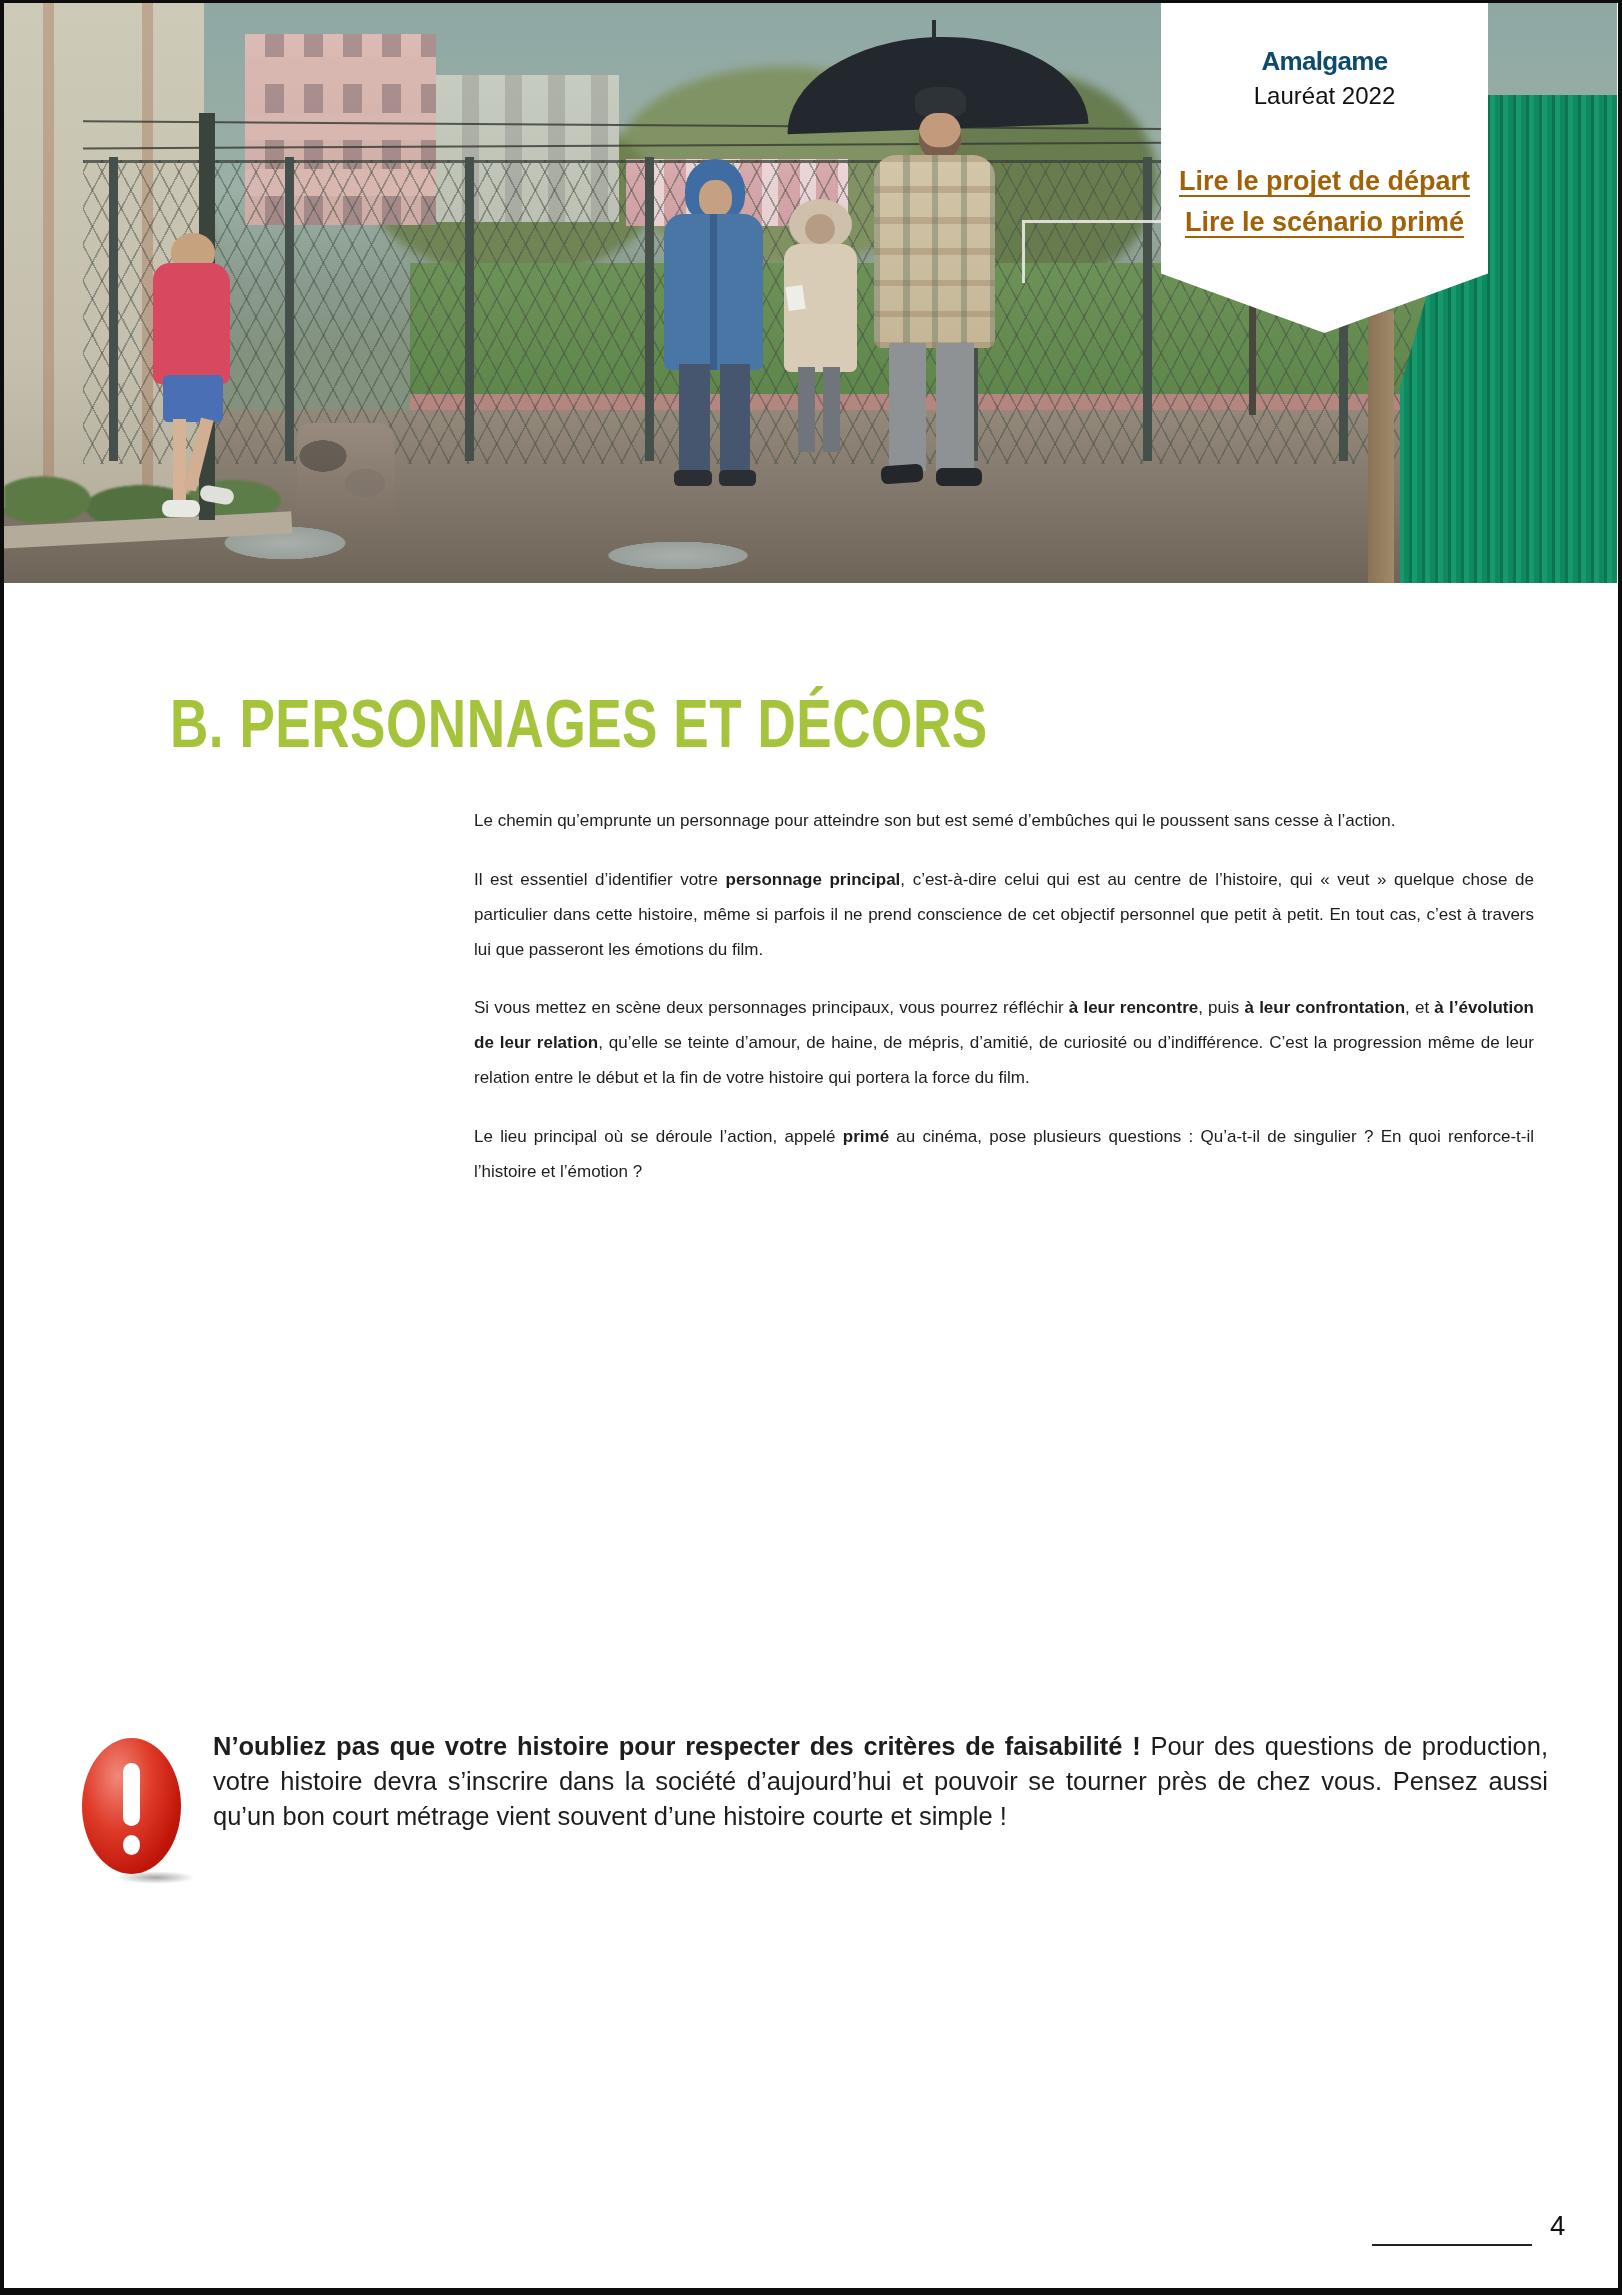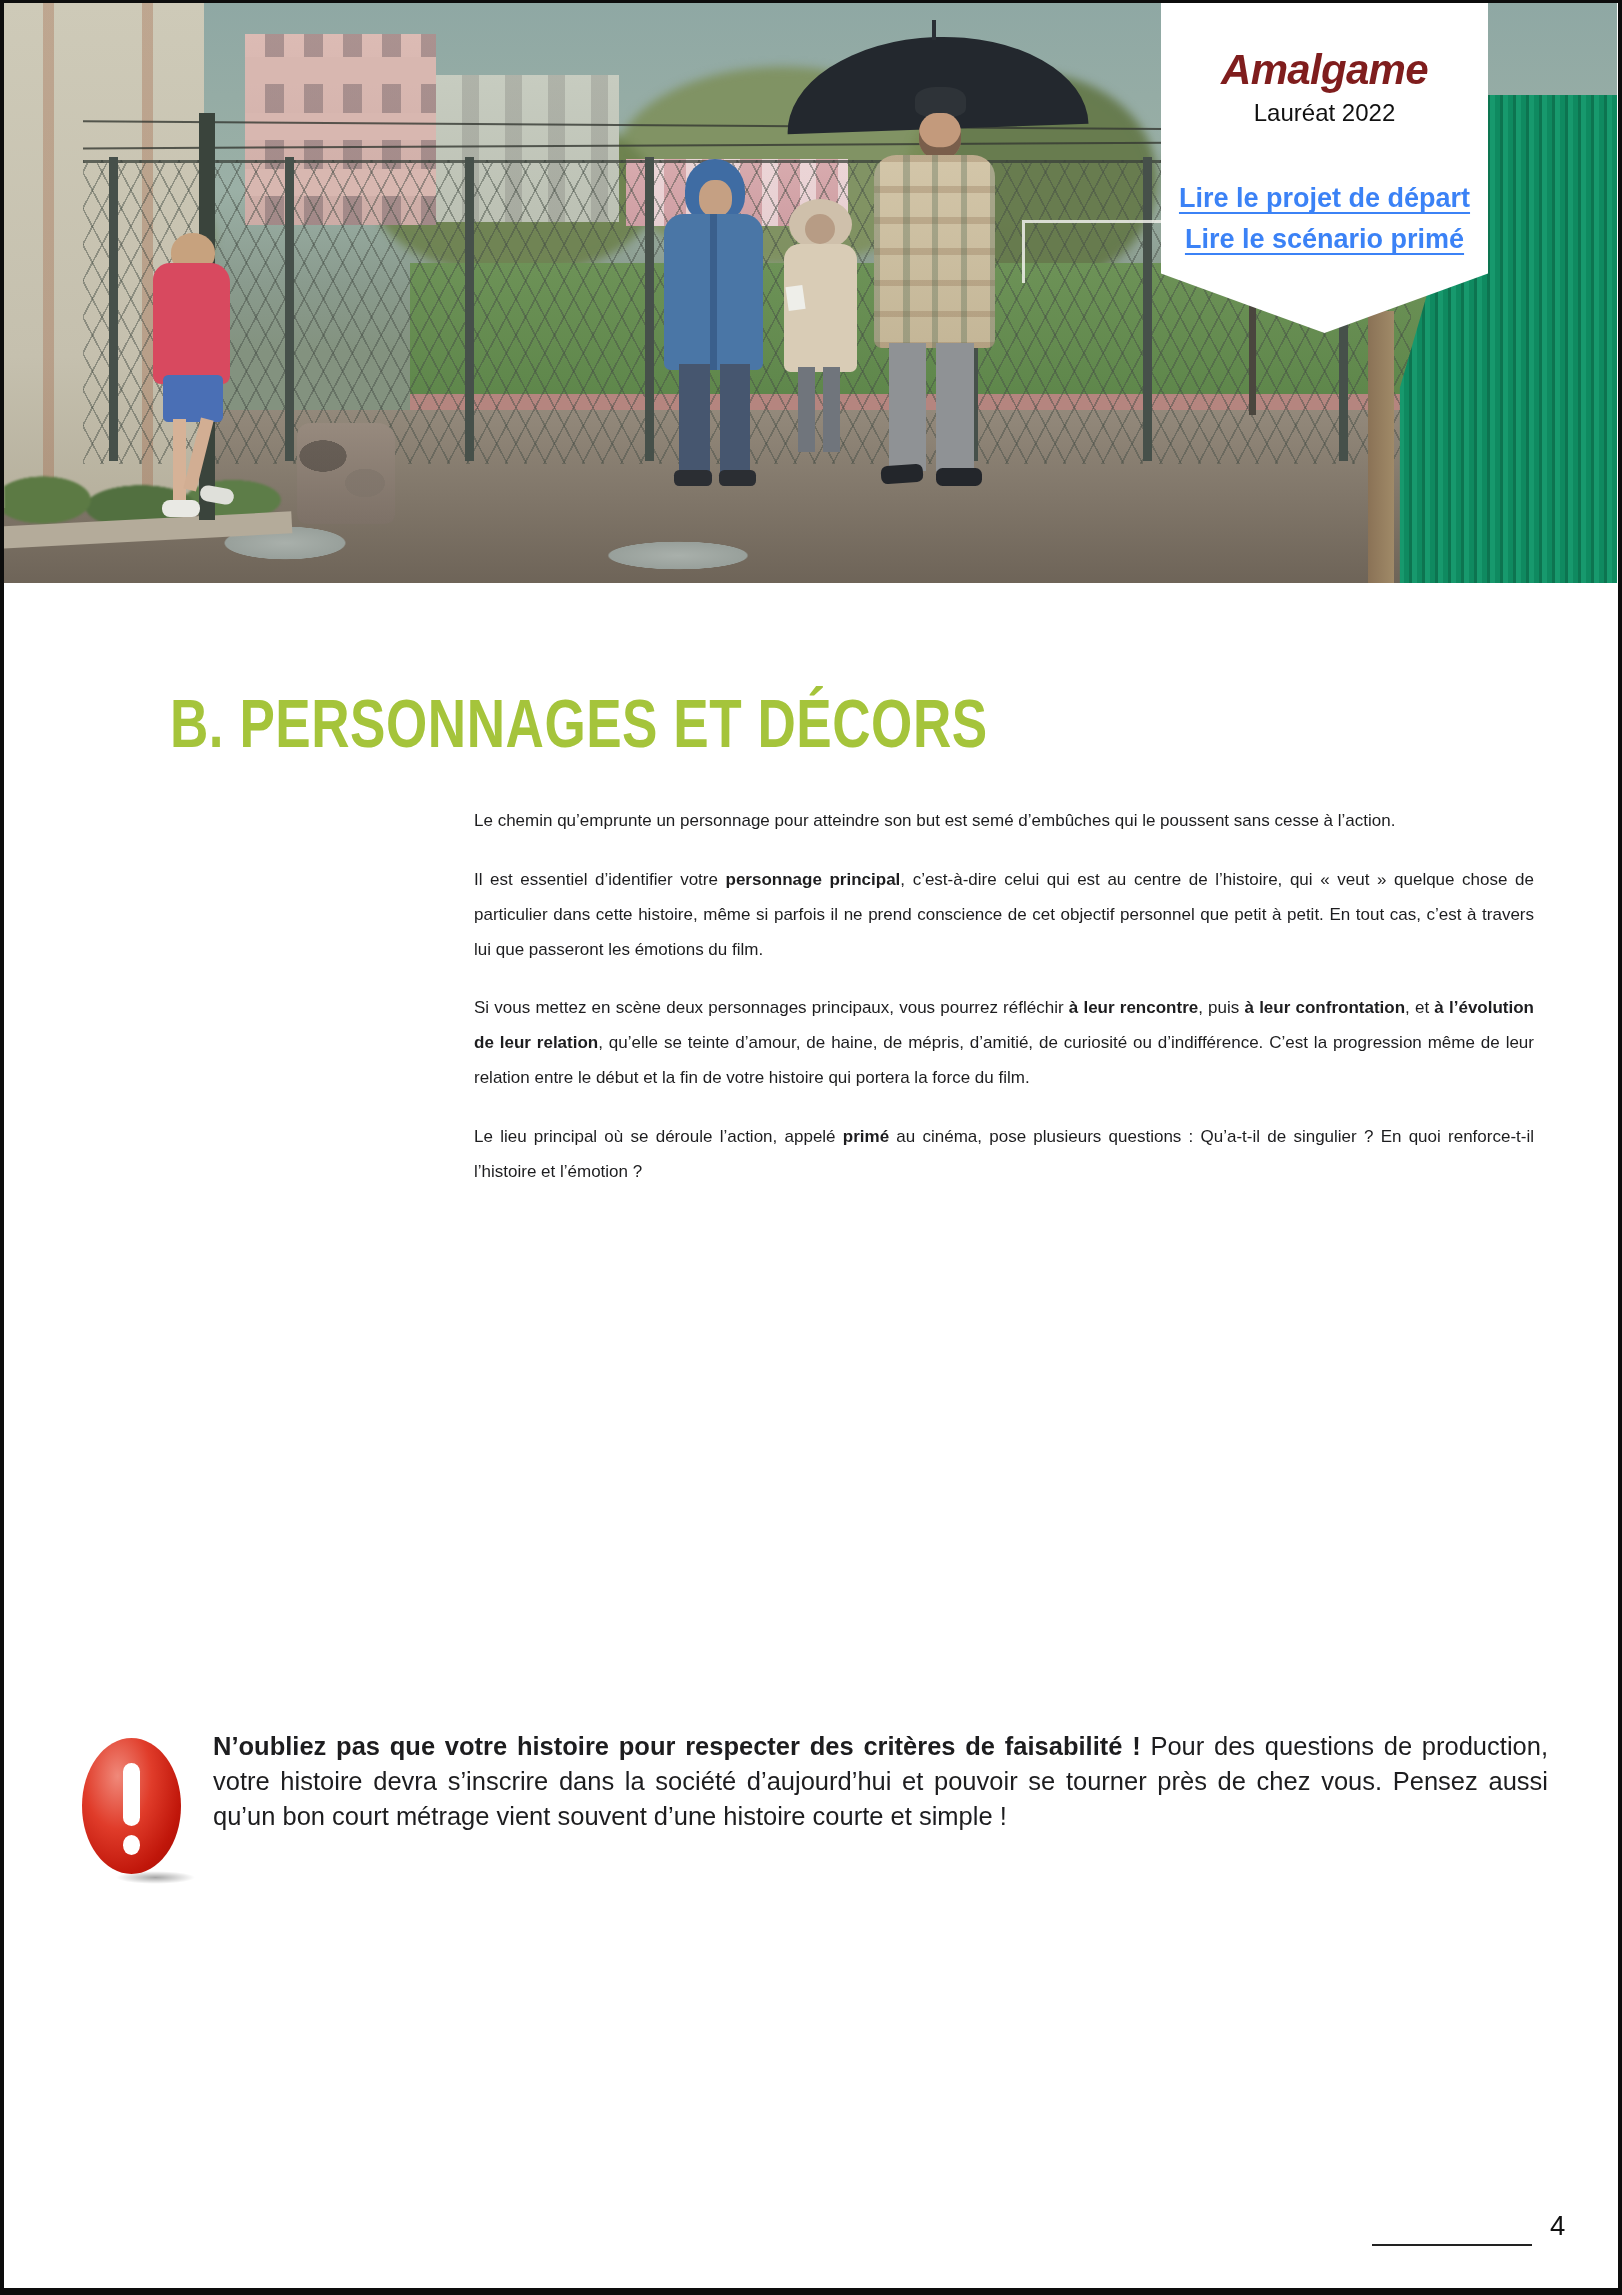--- a/index.html
+++ b/index.html
@@ -114,24 +114,24 @@
       linear-gradient(#d3c6a9,#c4b697);}
   .m2-legA{left:885px;top:340px;width:37px;height:128px;background:#8f9295;}
   .m2-legB{left:932px;top:340px;width:38px;height:128px;background:#8f9295;}
   .m2-shoeA{left:877px;top:462px;width:42px;height:18.3px;background:#23262b;border-radius:6.5px;transform:rotate(-4deg);}
   .m2-shoeB{left:932px;top:465px;width:46px;height:18.3px;background:#23262b;border-radius:6.5px;}
   
   .badge{position:absolute;left:1157px;top:0;width:327px;height:330px;background:#ffffff;
     clip-path:polygon(0 0,100% 0,100% 82%,50% 100%,0 82%);
     text-align:center;box-sizing:border-box;padding-top:43px;
     filter:drop-shadow(0 2px 3.9px rgba(0,0,0,.25));}
-  .badge-title{font-size:42px;font-weight:700;font-style:italic;color:#7f1d1d;letter-spacing:-0.7px;}
+  .badge-title{font-size:26px;font-weight:700;color:#0c4a6e;letter-spacing:-0.7px;}
   .badge-sub{font-size:24px;color:#111;margin-top:5.2px;}
   .badge-links{margin-top:51px;}
-  .badge-link{display:block;font-size:27px;font-weight:700;color:#3b82f6;
+  .badge-link{display:block;font-size:27px;font-weight:700;color:#a16207;
     text-decoration:underline;text-underline-offset:4.6px;line-height:41px;cursor:pointer;}
   
   .heading{position:absolute;left:166px;top:681px;font-size:68px;font-weight:700;
     color:#a5c43b;letter-spacing:0.7px;white-space:nowrap;
     transform:scaleX(.78);transform-origin:0 0;}
   .paras{position:absolute;left:470px;top:800px;width:1060px;}
   .paras p{margin:0 0 23.6px 0;font-size:17px;line-height:35px;text-align:justify;}
   .paras p b, .warn-text b{font-weight:700;}
   .warning{position:absolute;left:77px;top:1721px;width:1467px;}
   .warn-icon{position:absolute;left:1.3px;top:14.4px;width:99px;height:136px;border-radius:50%;

